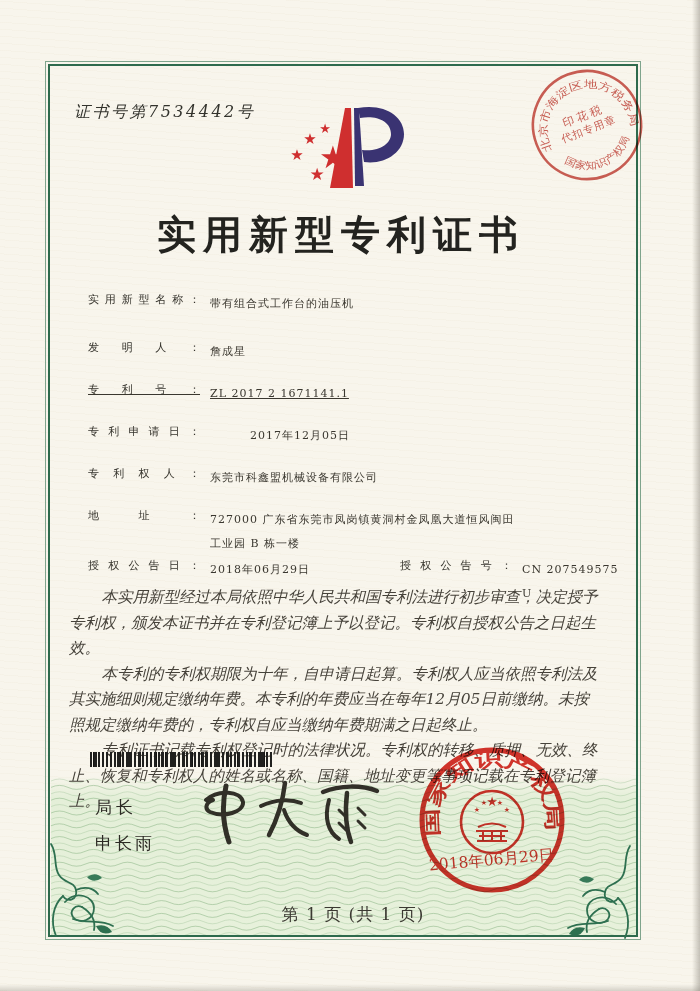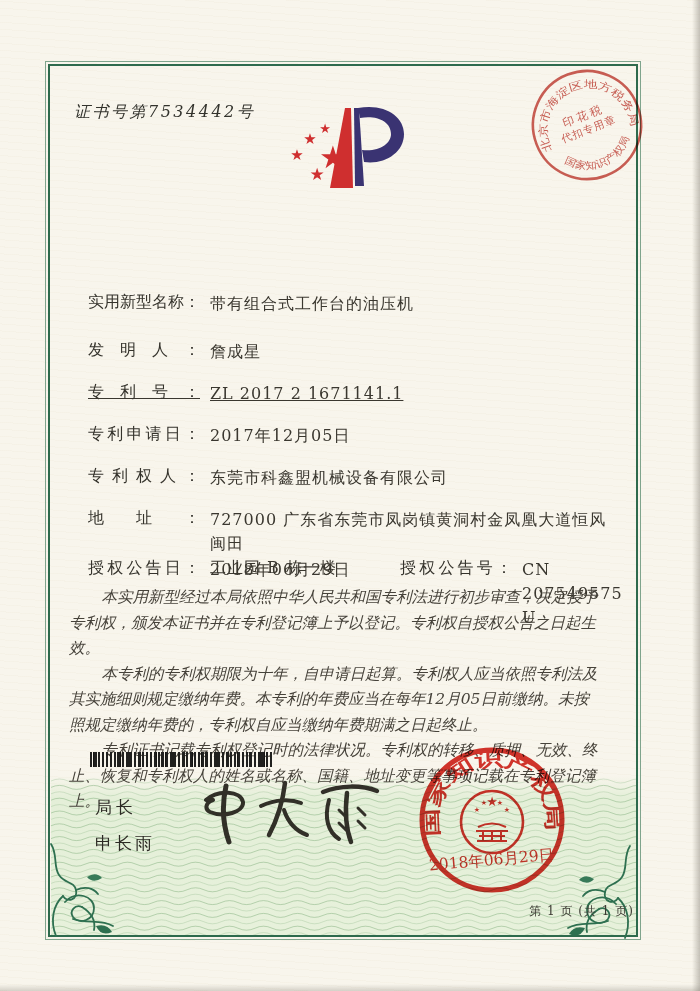--- a/index.html
+++ b/index.html
@@ -31,25 +31,25 @@
     font-size:16px;letter-spacing:2.5px;color:#33332d;z-index:2;font-style:italic;
   }
 
   .logo{position:absolute;left:276px;top:96px;width:140px;height:102px;z-index:2;}
 
   .title{
     position:absolute;left:48px;top:208px;width:586px;text-align:center;
     font-size:39px;font-weight:bold;letter-spacing:7px;color:#23231f;z-index:2;
   }
 
-  .frow{position:absolute;left:88px;z-index:2;font-size:16px;color:#3a372f;display:flex;}
+  .frow{position:absolute;left:88px;z-index:2;font-size:11px;color:#3a372f;display:flex;}
   .flbl{display:inline-block;width:112px;text-align:justify;text-align-last:justify;
         letter-spacing:0;color:#35332c;flex:0 0 auto;}
   .fval{margin-left:10px;letter-spacing:1px;white-space:pre-line;line-height:24px;}
-  .r0{top:292px;} .r1{top:340px;} .r2{top:382px;text-decoration:underline;} .r3{top:424px;}
+  .r0{top:292px;} .r1{top:340px;} .r2{top:382px;text-decoration:underline;} .r3{top:424px;gap:40px;}
   .r4{top:466px;} .r5{top:508px;width:520px;} .r6{top:558px;}
   .pair-right{position:absolute;left:312px;top:0;display:flex;}
   .r6{width:540px;}
   .r6 .pair-left{display:flex;}
 
   .paras{
     position:absolute;left:69px;top:585px;width:532px;z-index:2;
     font-size:15.5px;line-height:25.5px;color:#46423a;font-style:italic;
   }
   .paras p{margin:0;text-indent:2.1em;}
@@ -76,22 +76,22 @@
   .director .dn{font-size:17px;letter-spacing:3px;margin-top:13px;}
 
   .signature{position:absolute;left:188px;top:770px;width:215px;height:100px;z-index:3;}
 
   .seal{position:absolute;left:414px;top:742px;width:156px;height:156px;z-index:3;
         mix-blend-mode:multiply;opacity:.94;}
   .taxstamp{position:absolute;left:528px;top:66px;width:118px;height:118px;z-index:3;
         transform:rotate(-21deg);mix-blend-mode:multiply;opacity:.85;}
 
   .footer{
-    position:absolute;left:48px;top:903px;width:586px;text-align:right;z-index:4;
-    font-size:12px;color:#3b3932;letter-spacing:1px;
+    position:absolute;left:48px;top:903px;width:586px;text-align:center;z-index:4;
+    font-size:17px;color:#3b3932;letter-spacing:1px;padding-left:12px;
   }
 </style>
 </head>
 <body>
 
 <div id="page">
 
   <div class="frame"></div>
 
   <div class="green-section">
@@ -157,20 +157,21 @@
       <text x="34" y="48" font-size="15">★</text>
       <text x="21" y="64" font-size="15">★</text>
       <text x="41" y="84" font-size="17">★</text>
       <text x="57" y="72" font-size="31">★</text>
     </g>
     <polygon points="69,12 75,12 77,92 54,92" fill="#cf2f2f"></polygon>
     <polygon points="78,12 83,12 88,90 79,90" fill="#3a3372"></polygon>
     <path fill="#3a3372" d="M82 12 C 108 7 128 20 128 38 C 128 57 108 69 88 66 L 86 54 C 103 56 115 48 115 38 C 115 25 100 19 84 22 Z"></path>
   </svg>
 
+  <div class="title">实用新型专利证书</div>
 
   <div class="frow r0">
     <span class="flbl">实用新型名称：</span>
     <span class="fval">带有组合式工作台的油压机</span>
   </div>
   <div class="frow r1">
     <span class="flbl">发明人：</span>
     <span class="fval">詹成星</span>
   </div>
   <div class="frow r2">

